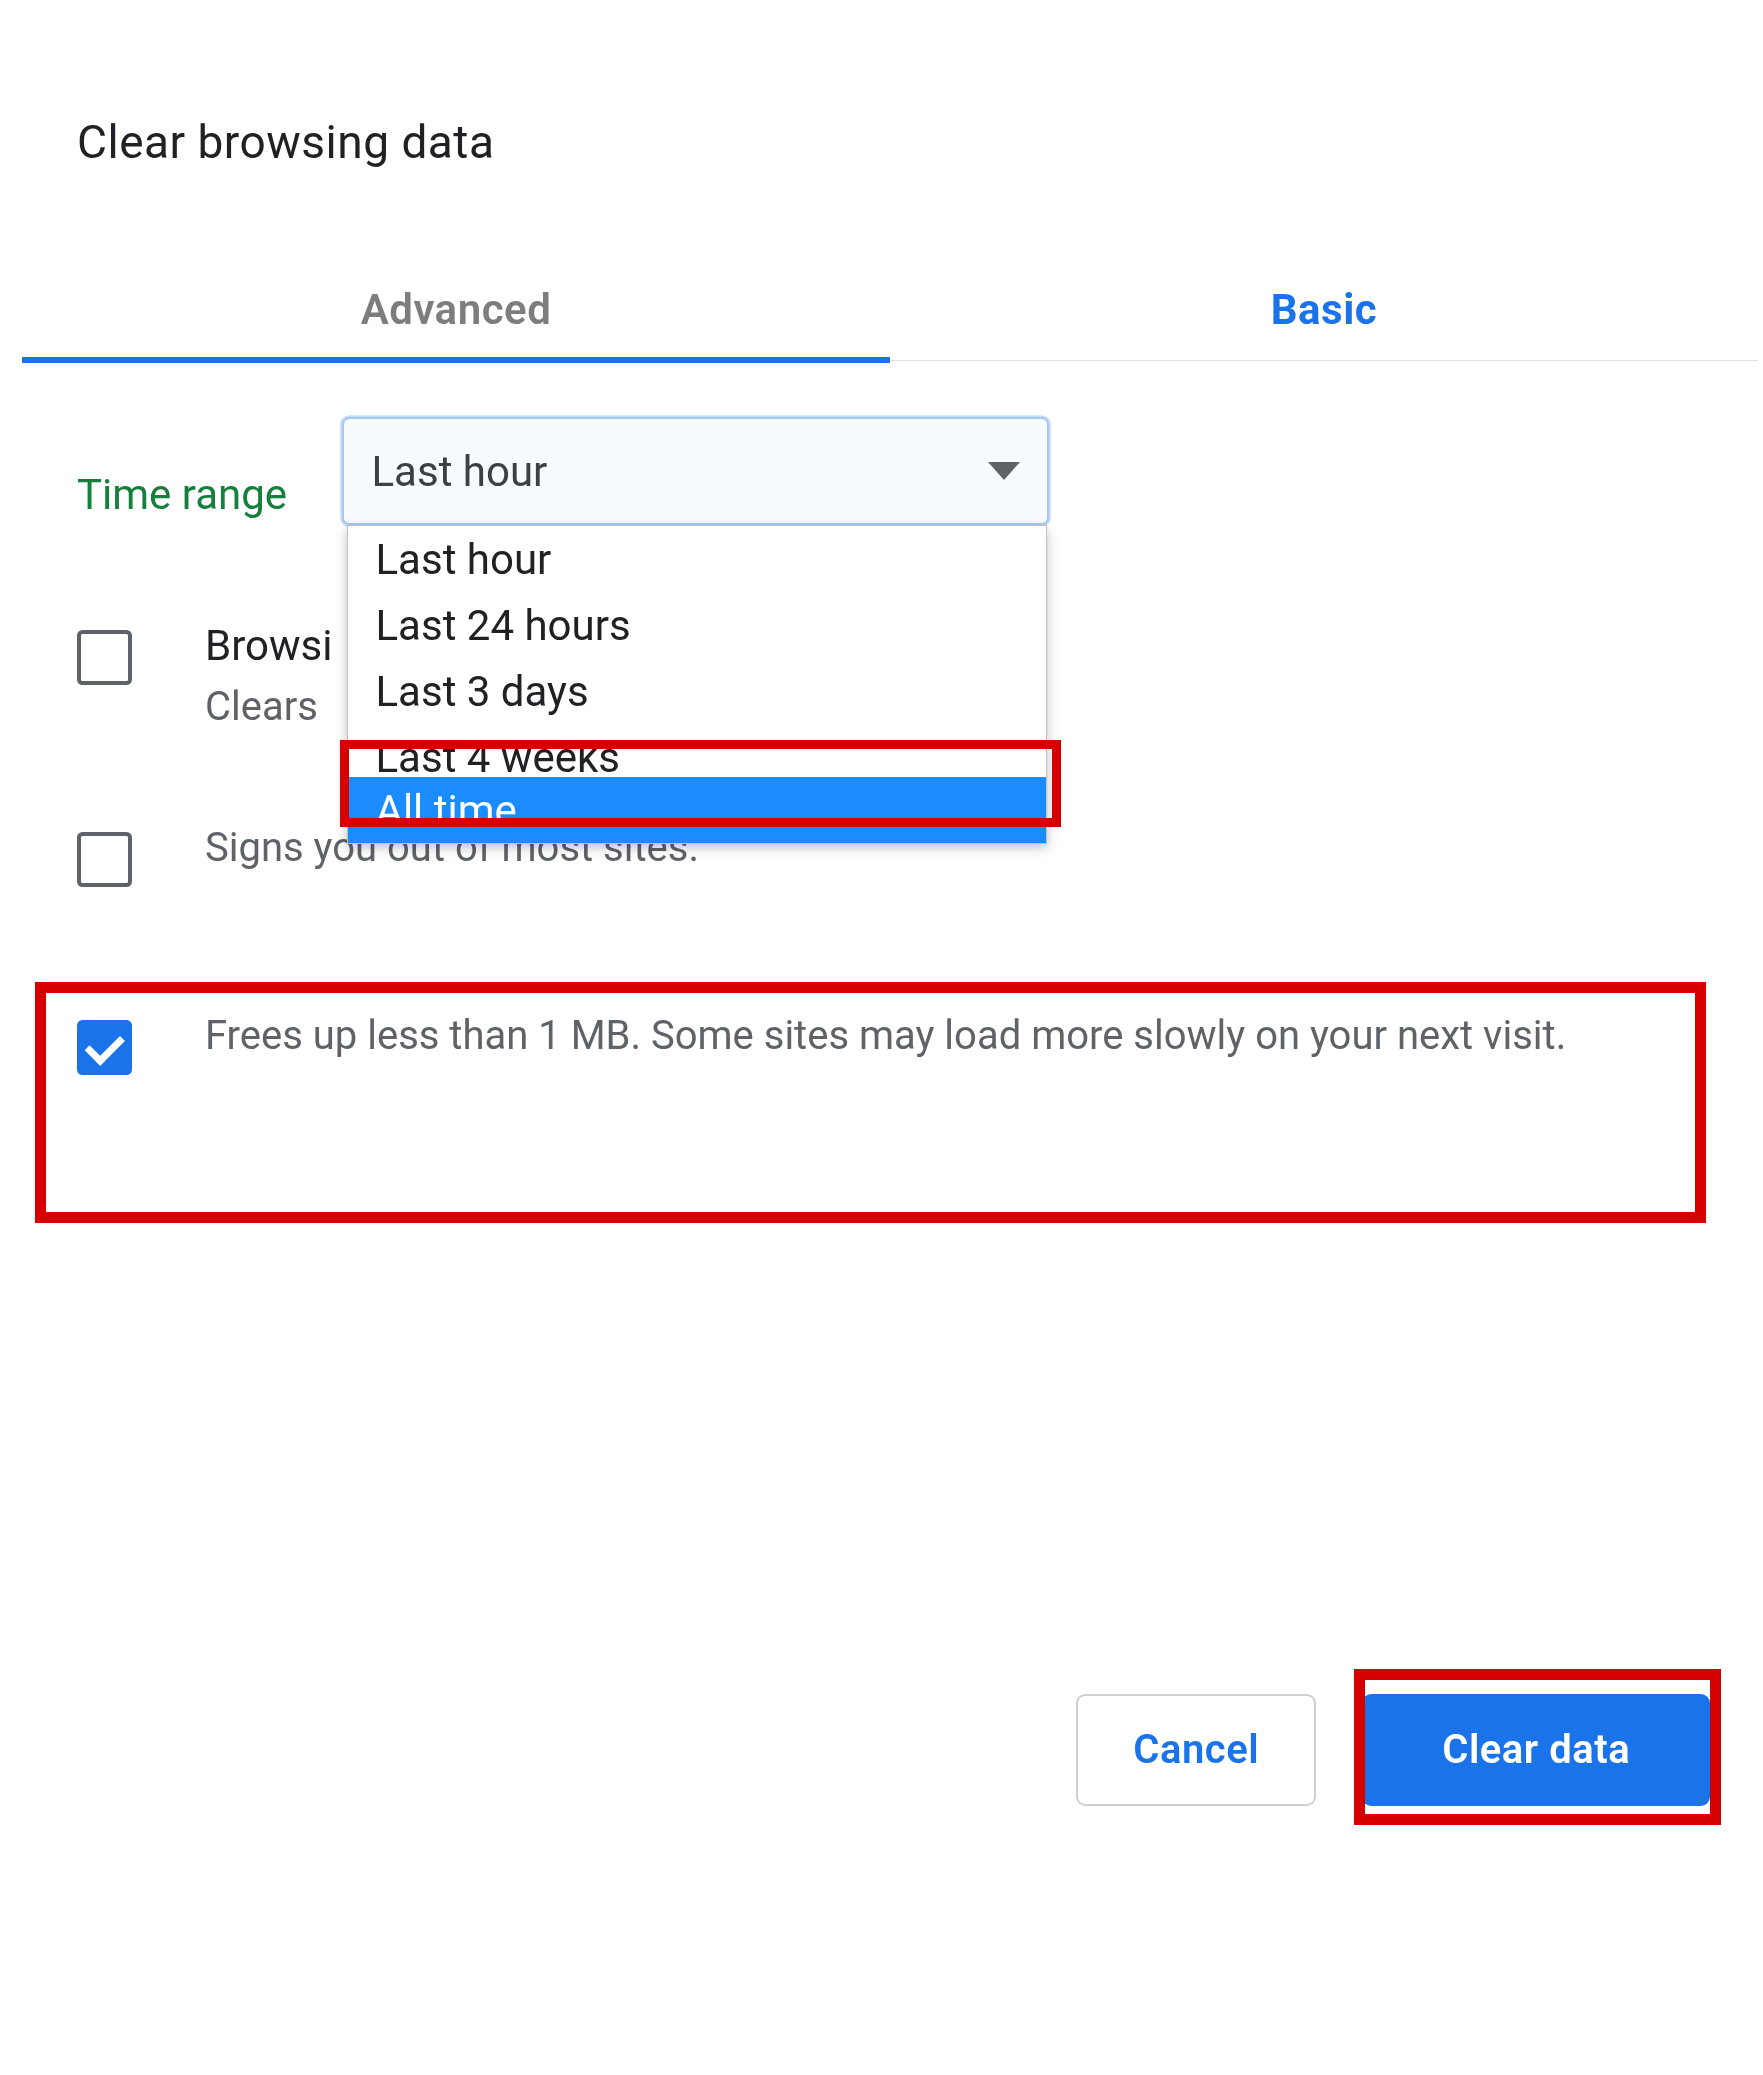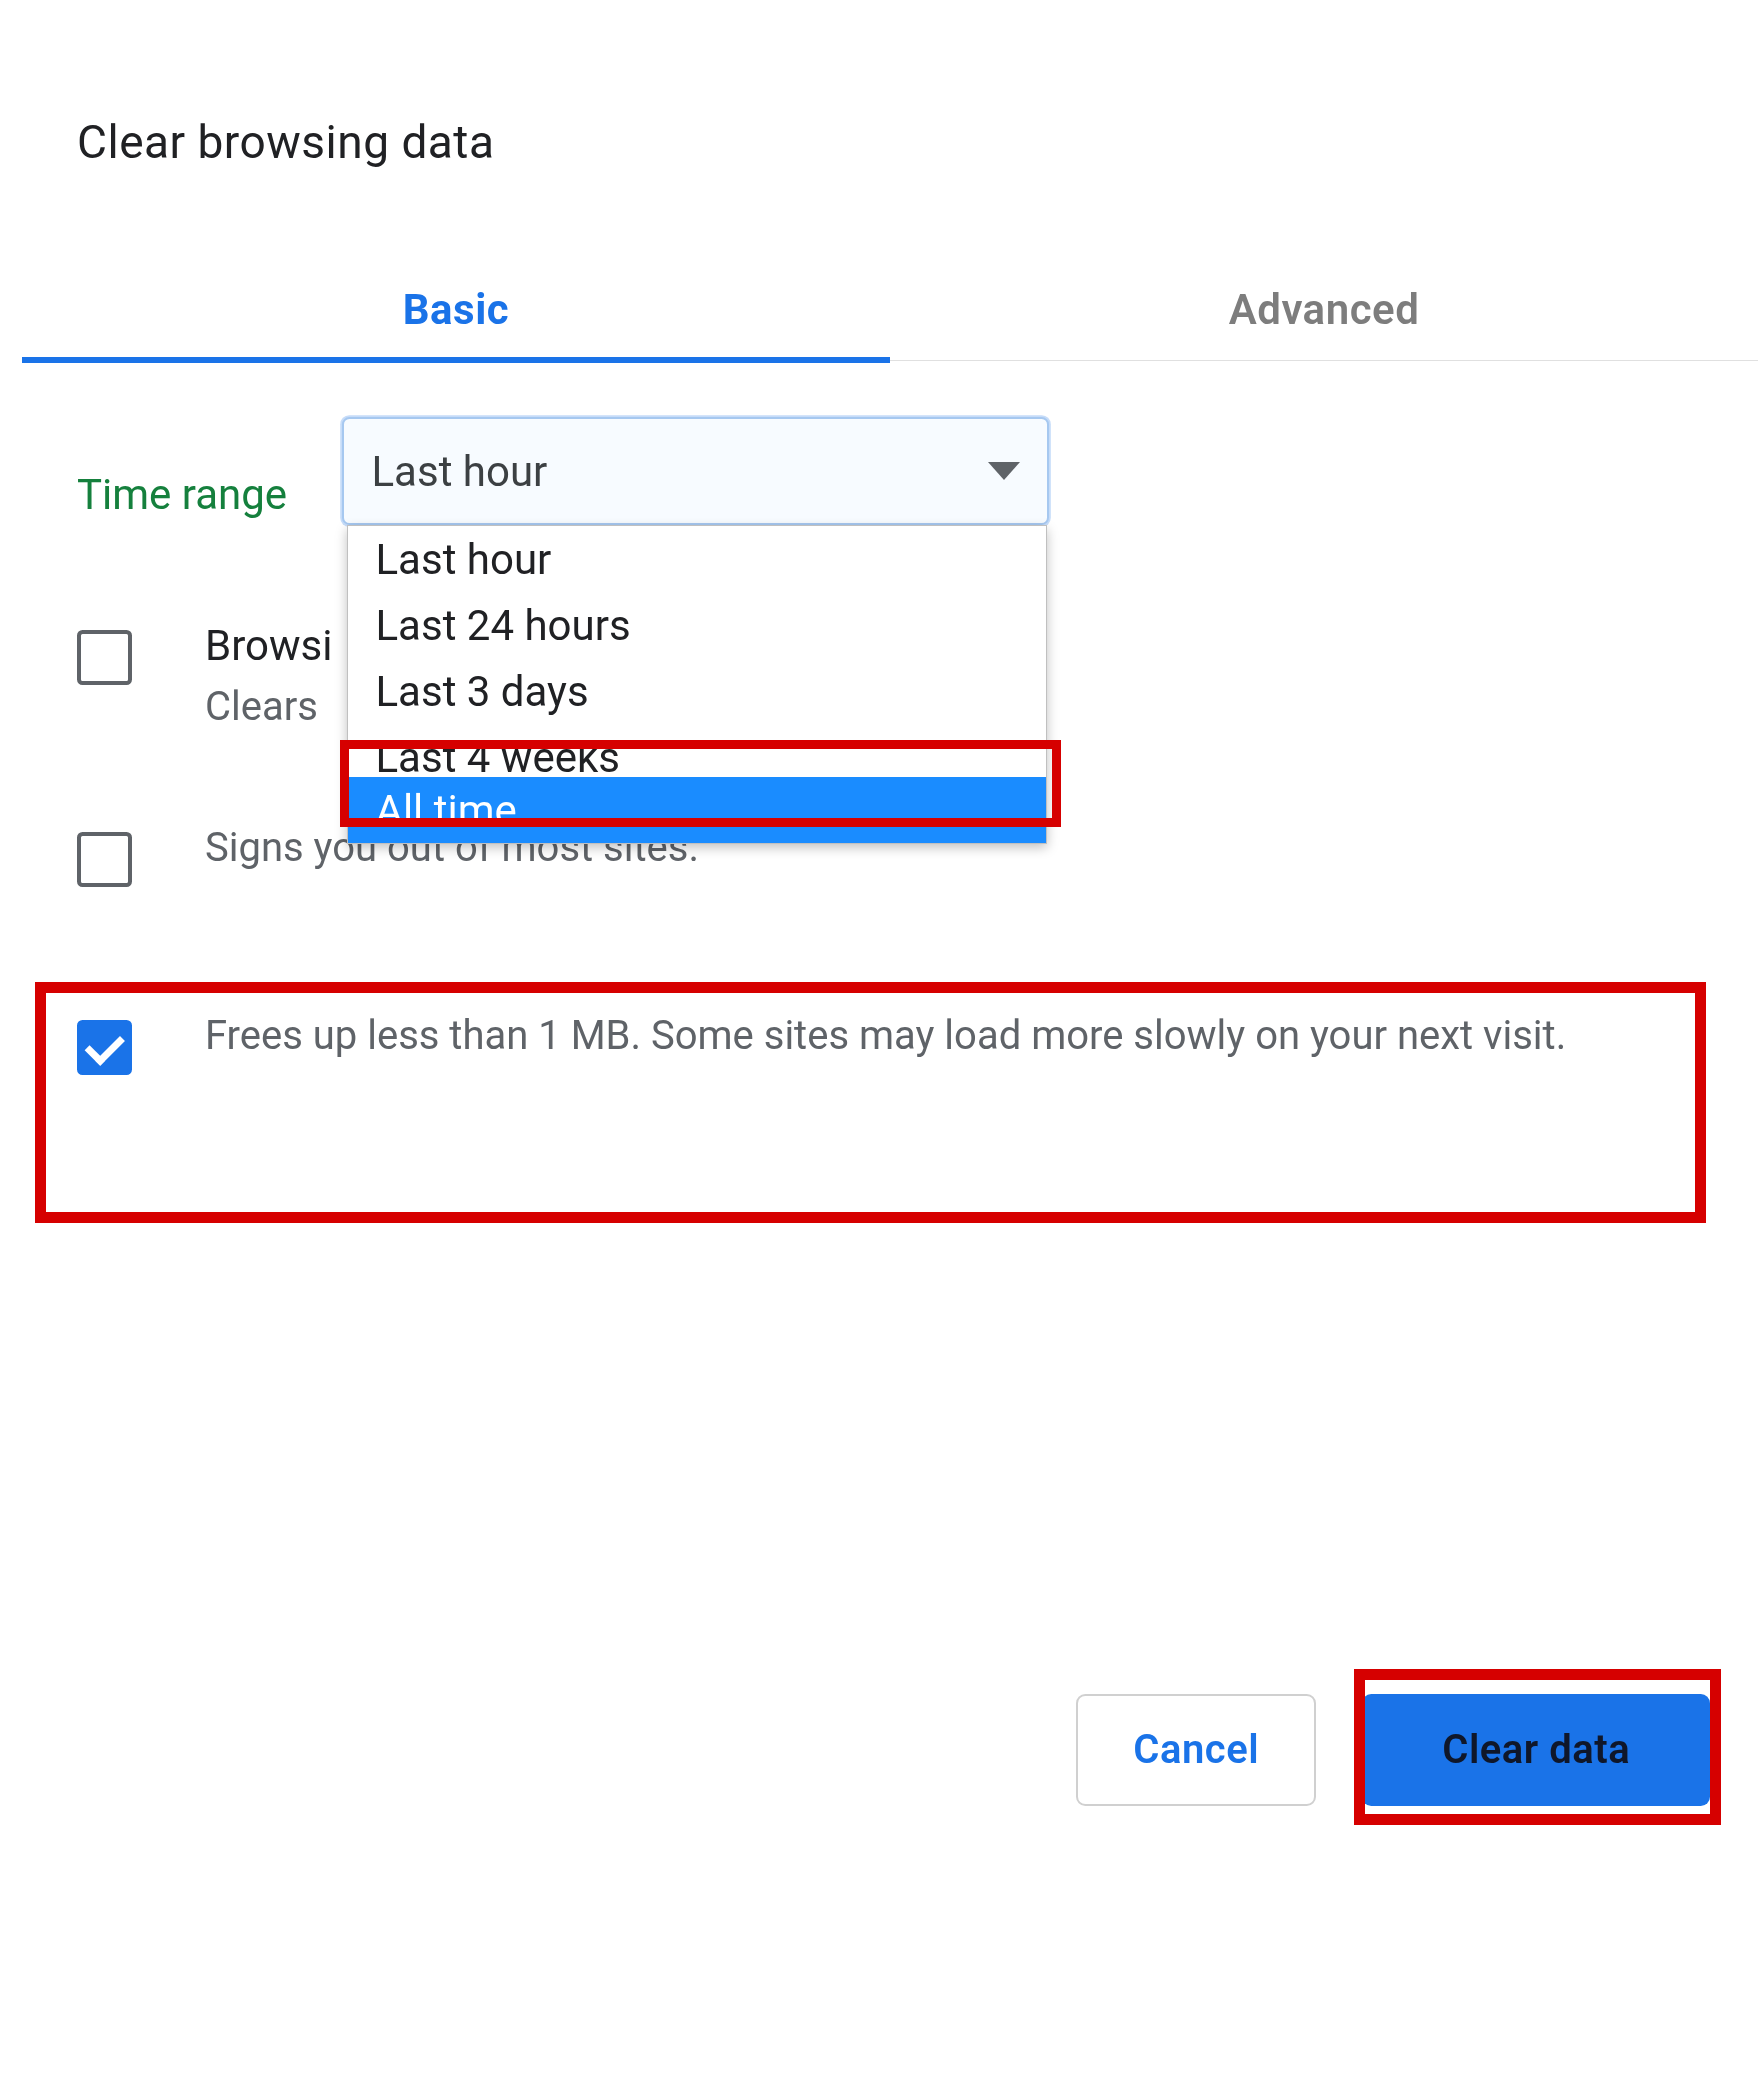--- a/index.html
+++ b/index.html
@@ -224,21 +224,21 @@
   .btn-cancel {
     width: 257px;
     background: #ffffff;
     border: 2.8px solid #d0d0d0;
     color: #1a73e8;
   }
   .btn-primary {
     width: 372px;
     background: #1a73e8;
     border: none;
-    color: #0f172a;
+    color: #ffffff;
   }
   .highlight-clear {
     position: absolute;
     left: 1332px;
     top: 1660px;
     width: 367px;
     height: 156px;
     border: 11px solid #d60000;
     box-sizing: border-box;
     pointer-events: none;
@@ -247,22 +247,22 @@
 </style>
 </head>
 <body>
 
 <div class="canvas">
   <div class="dialog">
 
     <div class="title">Clear browsing data</div>
 
     <div class="tabs">
+      <div class="tab">Advanced</div>
       <div class="tab active">Basic</div>
-      <div class="tab">Advanced</div>
       <div class="tab-indicator"></div>
     </div>
 
     <div class="timerange-row">
       <div class="timerange-label">Time range</div>
     </div>
 
     <div class="option-row opt1">
       <div class="cb"></div>
       <div class="option-text">

